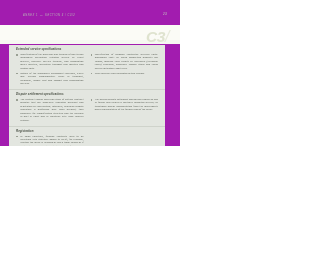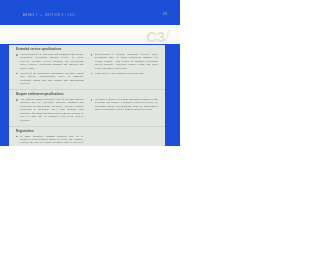--- a/index.html
+++ b/index.html
@@ -3,21 +3,21 @@
 <meta charset="utf-8">
 <style>
   html,body{margin:0;padding:0;}
   body{
     width:180px;height:255px;
     background:#ffffff;
     font-family:"Liberation Serif", serif;
     overflow:hidden;
     position:relative;
   }
-  .page{position:absolute;inset:0;background:#1d4ed8;}
+  .page{position:absolute;inset:0;background:#a21caf;font-style:italic;}
 
   
   .runhead{
     position:absolute;left:23px;top:12.5px;width:120px;height:6px;
     display:flex;align-items:center;gap:2px;
     font-family:"Liberation Sans", sans-serif;
     font-size:2.6px;letter-spacing:.55px;
     color:#b9bcb6;white-space:nowrap;text-transform:uppercase;
     overflow:hidden;
   }

